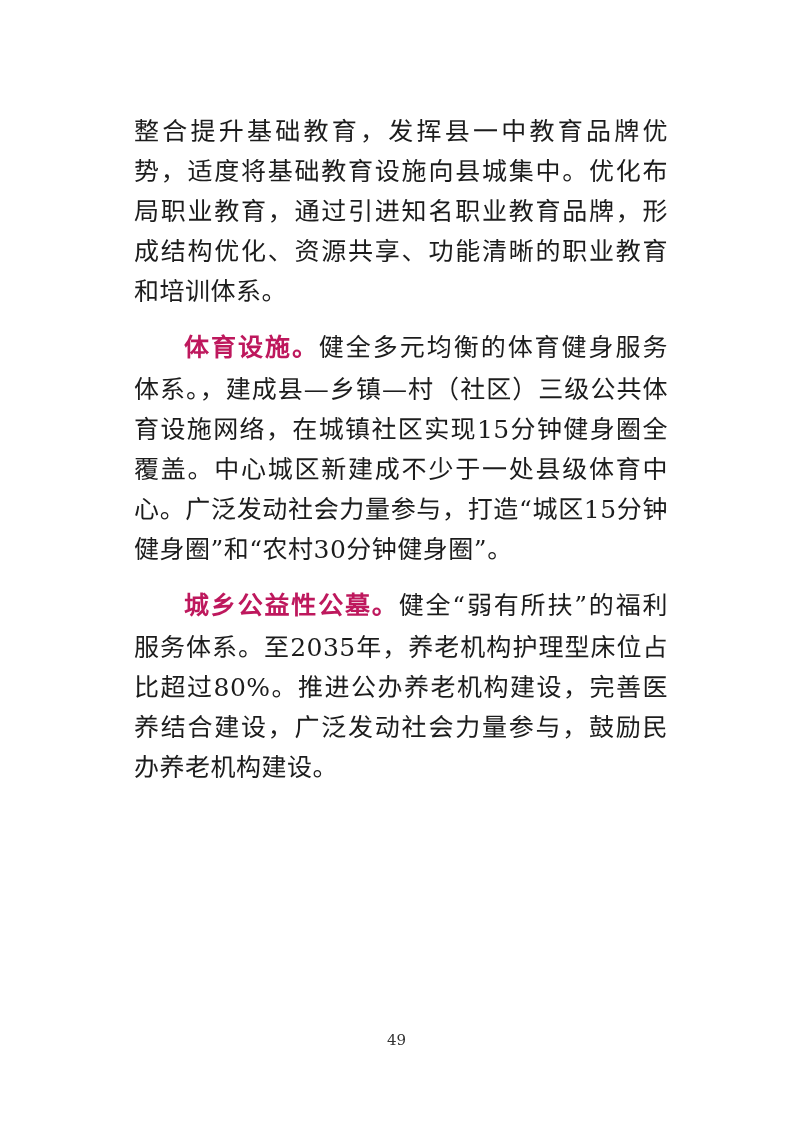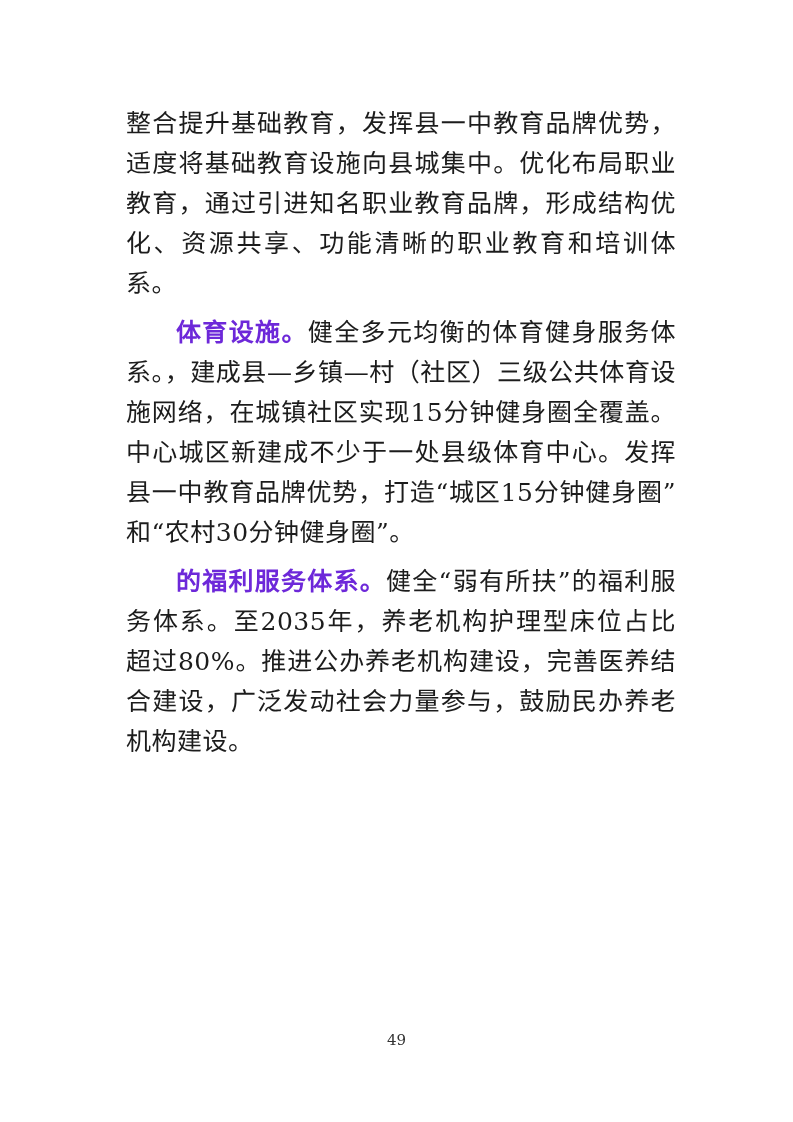--- a/index.html
+++ b/index.html
@@ -21,30 +21,30 @@
     left: 118px;
     top: 96px;
     width: 566px;
     font-size: 25px;
     line-height: 40px;
     text-align: justify;
     text-justify: inter-character;
     letter-spacing: 0.5px;
   }
   .para {
-    margin: 8px;
+    margin: 16px;
     padding: 0;
   }
   .para.indent {
     text-indent: 2em;
   }
   .para-heading {
     font-weight: 700;
-    font-family: Liberation Sans, sans-serif;
-    color: #6d28d9;
+    font-family: Liberation Mono, monospace;
+    color: #be185d;
   }
   .page-footer {
     position: absolute;
     left: 0;
     top: 1030px;
     width: 100%;
     text-align: center;
   }
   .page-number {
     font-size: 15px;
@@ -52,22 +52,22 @@
     font-family: "DejaVu Serif", "Liberation Serif", serif;
   }
 </style>
 </head>
 <body>
 
 <div class="page">
   <main class="text-block" id="paragraph-container">
   <p class="para"><span class="para-body">整合提升基础教育，发挥县一中教育品牌优势，适度将基础教育设施向县城集中。优化布局职业教育，通过引进知名职业教育品牌，形成结构优化、资源共享、功能清晰的职业教育和培训体系。</span></p>
 
-  <p class="para indent"><strong class="para-heading">体育设施。</strong><span class="para-body">健全多元均衡的体育健身服务体系。，建成县—乡镇—村（社区）三级公共体育设施网络，在城镇社区实现15分钟健身圈全覆盖。中心城区新建成不少于一处县级体育中心。发挥县一中教育品牌优势，打造“城区15分钟健身圈”和“农村30分钟健身圈”。</span></p>
+  <p class="para indent"><strong class="para-heading">体育设施。</strong><span class="para-body">健全多元均衡的体育健身服务体系。，建成县—乡镇—村（社区）三级公共体育设施网络，在城镇社区实现15分钟健身圈全覆盖。中心城区新建成不少于一处县级体育中心。广泛发动社会力量参与，打造“城区15分钟健身圈”和“农村30分钟健身圈”。</span></p>
 
 
-  <p class="para indent"><strong class="para-heading">的福利服务体系。</strong><span class="para-body">健全“弱有所扶”的福利服务体系。至2035年，养老机构护理型床位占比超过80%。推进公办养老机构建设，完善医养结合建设，广泛发动社会力量参与，鼓励民办养老机构建设。</span></p>
+  <p class="para indent"><strong class="para-heading">城乡公益性公墓。</strong><span class="para-body">健全“弱有所扶”的福利服务体系。至2035年，养老机构护理型床位占比超过80%。推进公办养老机构建设，完善医养结合建设，广泛发动社会力量参与，鼓励民办养老机构建设。</span></p>
 
 </main>
   <footer class="page-footer">
     <span class="page-number">49</span>
   </footer>
 </div>
 
 </body></html>

